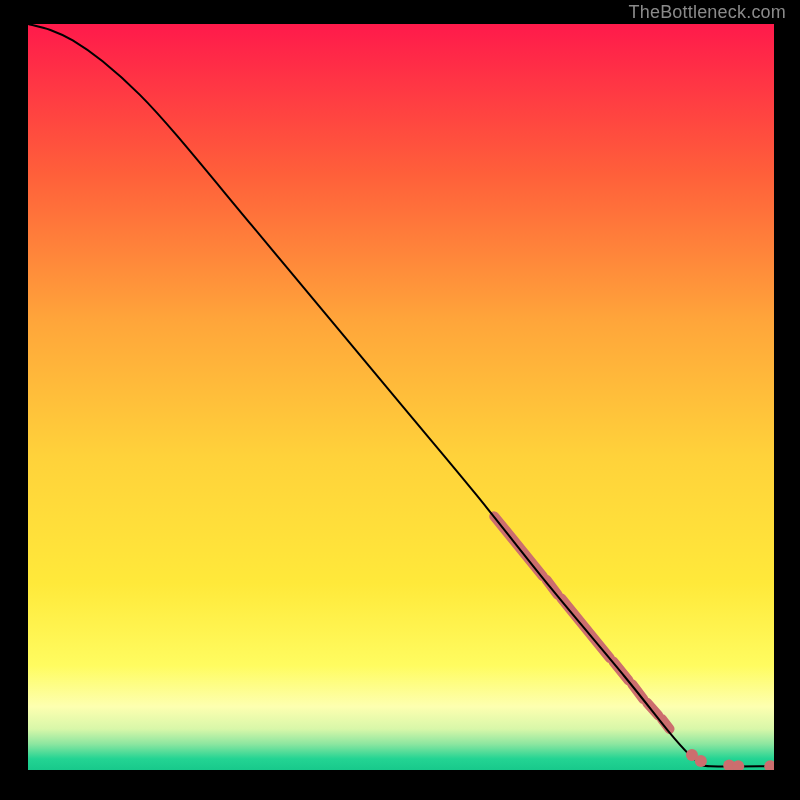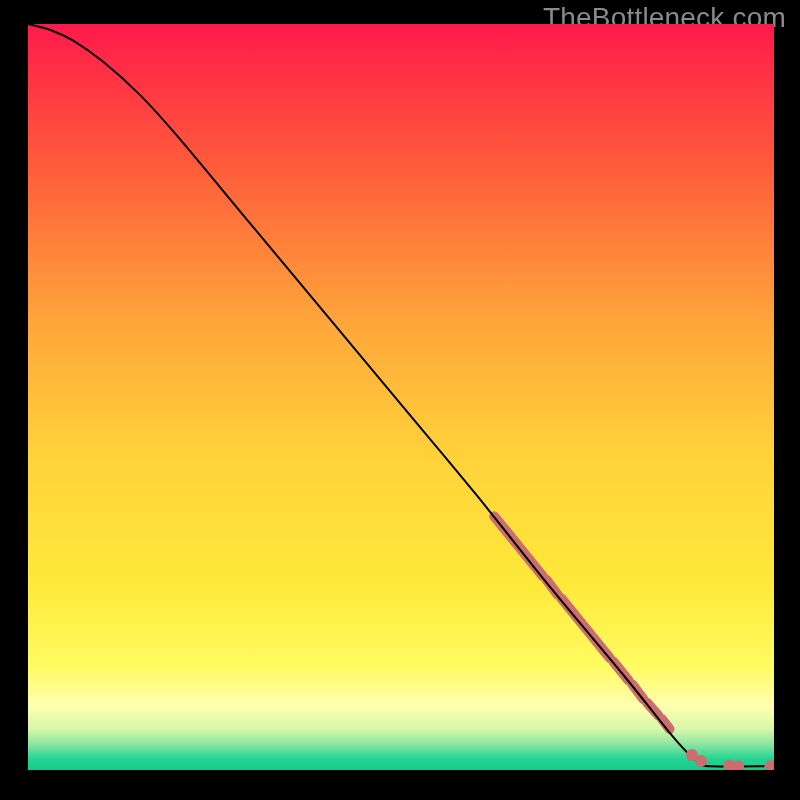--- a/index.html
+++ b/index.html
@@ -13,21 +13,21 @@
   .wrap {
     position: relative;
     width: 800px;
     height: 800px;
   }
   .attrib {
     position: absolute;
     top: 2px;
     right: 14px;
     font-family: Arial, Helvetica, sans-serif;
-    font-size: 28px;
+    font-size: 18px;
     color: #8a8a8a;
     letter-spacing: 0.2px;
     pointer-events: none;
   }
   .plot {
     position: absolute;
     left: 28px;
     top: 24px;
     width: 746px;
     height: 746px;

